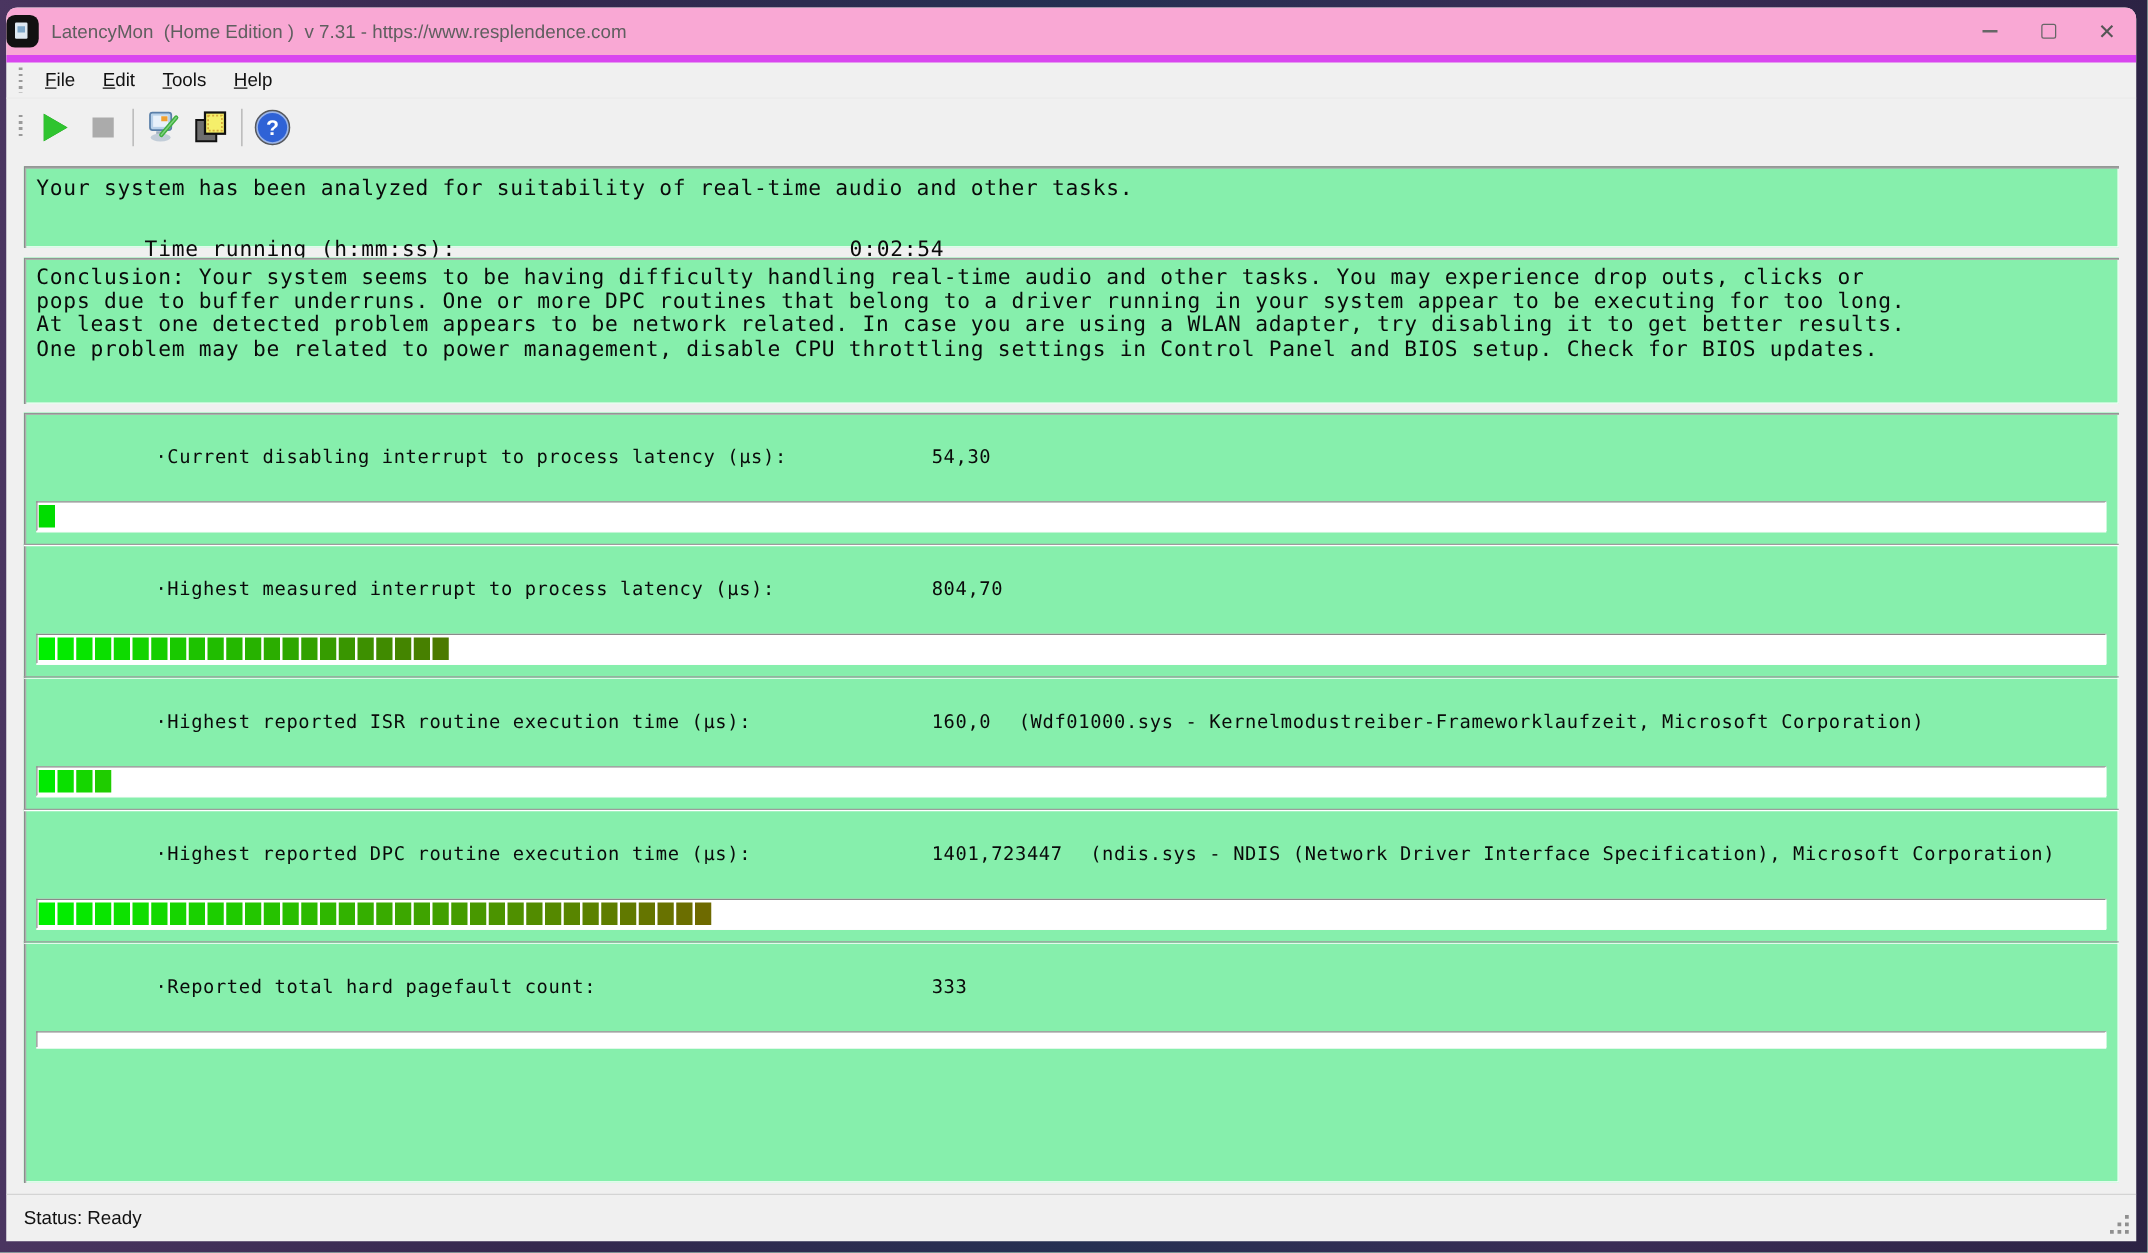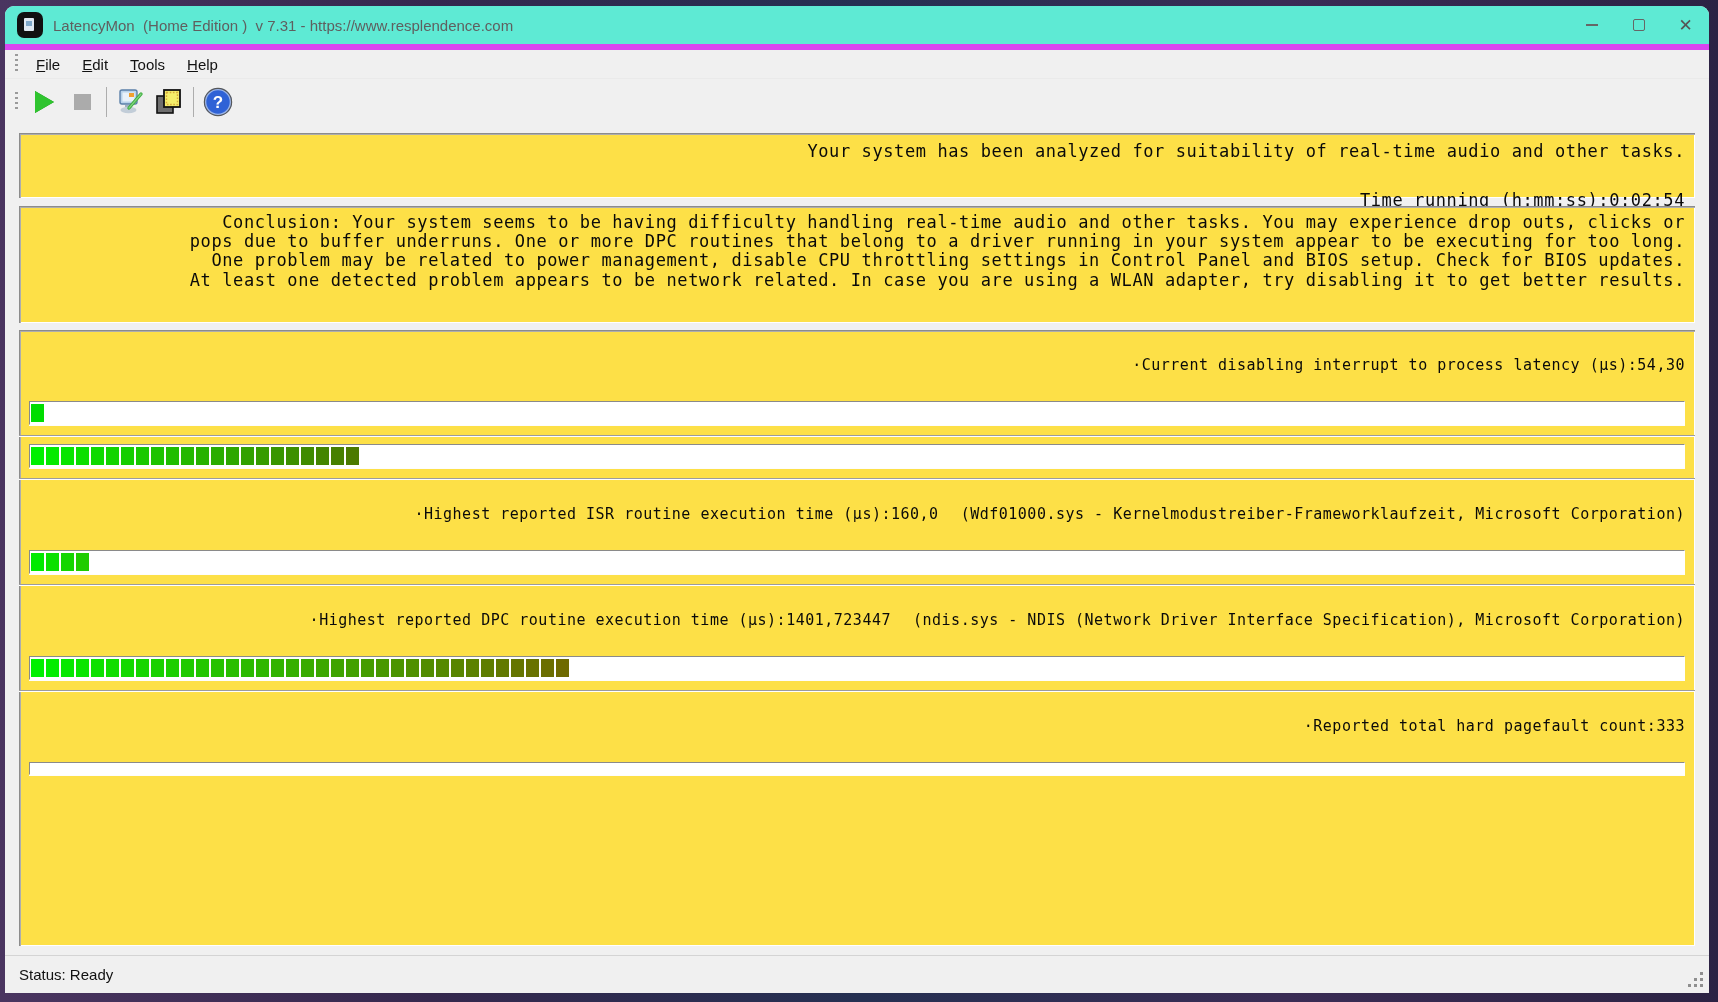--- a/index.html
+++ b/index.html
@@ -7,21 +7,21 @@
   body {
     font-family:"Liberation Sans", sans-serif;
     background:linear-gradient(90deg,#4a3560 0%,#35284e 25%,#253052 50%,#3a2c55 75%,#2c2344 100%);
   }
   .window {
     position:absolute; left:5px; top:6px; right:9px; bottom:9px;
     background:#f0f0f0; border-radius:9px 9px 0 0; overflow:hidden;
     display:flex; flex-direction:column;
   }
   
-  .titlebar { height:38px; background:#5eead4; display:flex; align-items:center; padding-left:12px; flex:0 0 auto; }
+  .titlebar { height:38px; background:#f9a8d4; display:flex; align-items:center; flex:0 0 auto; }
   .app-icon { width:26px; height:26px; border-radius:7px; background:#111; margin-right:10px; position:relative; flex:0 0 auto; }
   .app-icon::before { content:""; position:absolute; left:7px; top:6px; width:10px; height:13px; background:#dfe9f2; border-radius:1px; }
   .app-icon::after  { content:""; position:absolute; left:9px; top:9px; width:6px; height:5px; background:#7fa8c9; }
   .title-text { font-size:15px; color:#5f5f5f; white-space:pre; }
   .win-controls { margin-left:auto; display:flex; height:100%; }
   .win-btn { width:47px; height:100%; display:flex; align-items:center; justify-content:center; color:#555; }
   .glyph-min { width:12px; height:2px; background:#666; }
   .glyph-max { width:12px; height:12px; border:1.5px solid #666; border-radius:2px; }
   .glyph-close { font-size:17px; line-height:1; color:#555; }
   
@@ -36,22 +36,22 @@
   .tb-sep { width:1px; height:30px; background:#adadad; margin:0 5px; }
   .play-icon { width:0; height:0; border-top:11px solid transparent; border-bottom:11px solid transparent; border-left:19px solid #2fc42f; filter:drop-shadow(0 0 0.5px #1d8a1d); }
   .stop-icon { width:17px; height:16px; background:#ababab; }
   
   .tabstrip { height:42px; display:flex; align-items:center; padding:6px 0 0 12px; flex:0 0 auto; }
   .tab { font-size:15px; color:#111; padding:6px 17px; }
   .tab.active { border:1px solid #6f6f6f; outline:1px solid #dcdcdc; background:#f4f3f2; box-shadow:inset 0 0 0 2px #fbfbfa; padding:7px 16px; }
   .tab-sep { width:1px; height:26px; background:#a9a9a9; }
   
   .content { flex:1 1 auto; display:flex; flex-direction:column; padding:9px 14px 0 14px; min-height:0; }
-  .panel { background:#fde047;
-    box-shadow:inset 1px 1px 0 #8c8c8c, inset 2px 2px 0 #adadad, inset -1px -1px 0 #ffffff;text-align:right; }
+  .panel { background:#86efac;
+    box-shadow:inset 1px 1px 0 #8c8c8c, inset 2px 2px 0 #adadad, inset -1px -1px 0 #ffffff; }
   .mono-lg { font-family:"DejaVu Sans Mono", monospace; font-size:17px; letter-spacing:0.6px; color:#0a0a0a; }
   .mono-sm { font-family:"DejaVu Sans Mono", monospace; font-size:15px; letter-spacing:0.5px; color:#0a0a0a; }
   .panel-info { height:65px; padding:8px 10px 0 10px; margin-bottom:8px; flex:0 0 auto; }
   .panel-info .line1 { margin-bottom:9px; white-space:pre; }
   .time-label { display:inline-block; width:564px; }
   .panel-conclusion { height:117px; padding:7px 10px 0 10px; margin-bottom:7px; flex:0 0 auto; }
   .panel-conclusion div { line-height:19.2px; white-space:pre; }
   .panel-measure { flex:1 1 auto; min-height:0; }
   
   .measure-row { padding:8px 10px 10px 10px; }
@@ -144,36 +144,39 @@
     <div class="panel panel-info mono-lg">
       <div class="line1">Your system has been analyzed for suitability of real-time audio and other tasks.</div>
       <div style="white-space:pre;">
         <span class="time-label">Time running (h:mm:ss):</span><span>0:02:54</span>
       </div>
     </div>
 
     <div class="panel panel-conclusion mono-lg">
       <div>Conclusion: Your system seems to be having difficulty handling real-time audio and other tasks. You may experience drop outs, clicks or</div>
       <div>pops due to buffer underruns. One or more DPC routines that belong to a driver running in your system appear to be executing for too long.</div>
+      <div>At least one detected problem appears to be network related. In case you are using a WLAN adapter, try disabling it to get better results.</div>
       <div>One problem may be related to power management, disable CPU throttling settings in Control Panel and BIOS setup. Check for BIOS updates.</div>
-      <div>At least one detected problem appears to be network related. In case you are using a WLAN adapter, try disabling it to get better results.</div>
     </div>
 
     <div class="panel panel-measure">
 
       <div class="measure-row">
         <div class="m-line mono-sm">
           <span class="m-label">·Current disabling interrupt to process latency (µs):</span><span class="m-value">54,30</span>
         </div>
         <div class="bar">
             <div class="seg" style="background: rgb(0, 221, 0);"></div>
           </div>
       </div>
 
       <div class="measure-row">
+        <div class="m-line mono-sm">
+          <span class="m-label">·Highest measured interrupt to process latency (µs):</span><span class="m-value">804,70</span>
+        </div>
         <div class="bar">
             <div class="seg" style="background: rgb(0, 240, 0);"></div>
             <div class="seg" style="background: rgb(4, 234, 0);"></div>
             <div class="seg" style="background: rgb(7, 229, 0);"></div>
             <div class="seg" style="background: rgb(11, 223, 0);"></div>
             <div class="seg" style="background: rgb(14, 218, 0);"></div>
             <div class="seg" style="background: rgb(18, 212, 0);"></div>
             <div class="seg" style="background: rgb(21, 206, 0);"></div>
             <div class="seg" style="background: rgb(25, 201, 0);"></div>
             <div class="seg" style="background: rgb(29, 195, 0);"></div>

